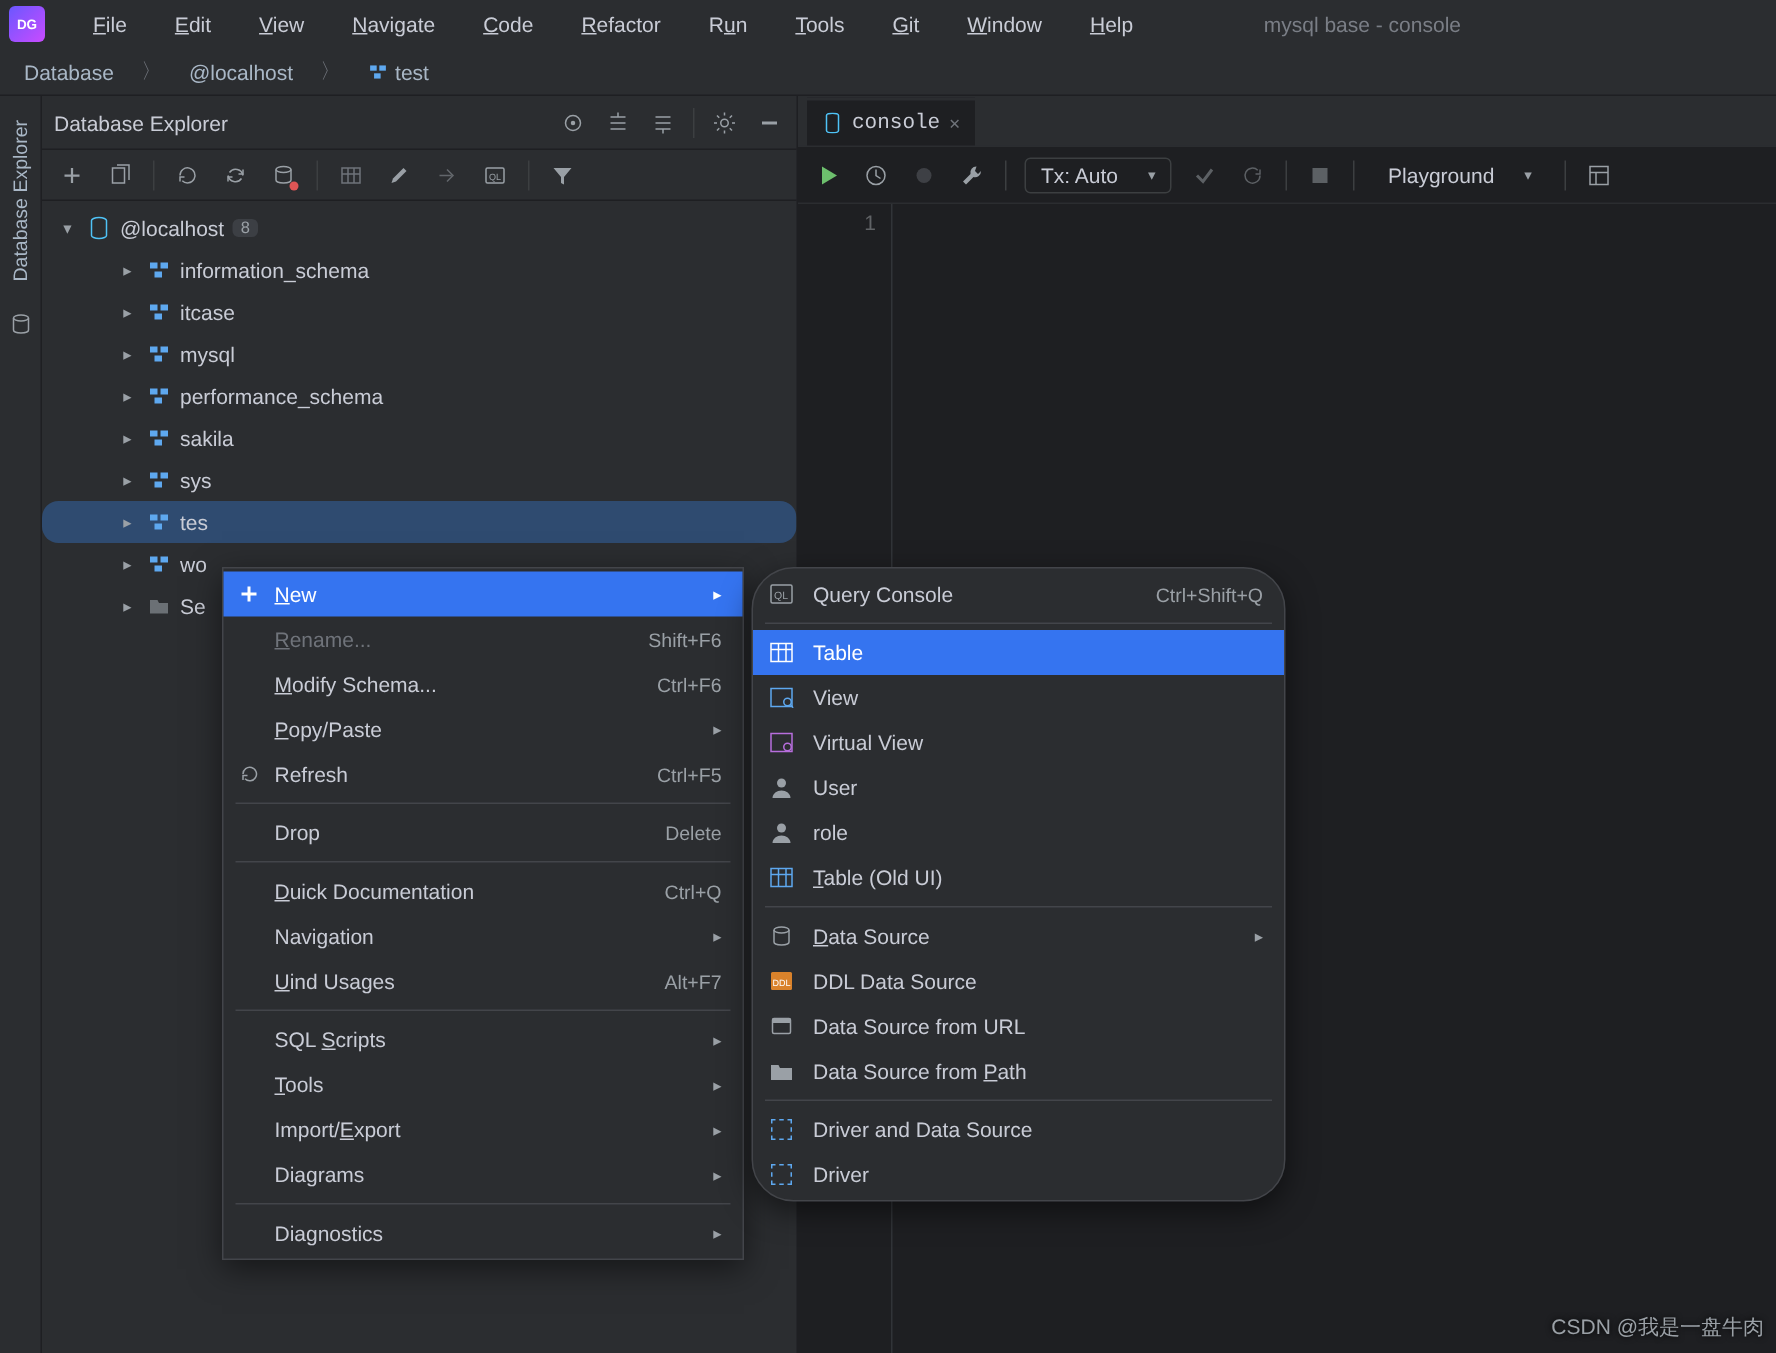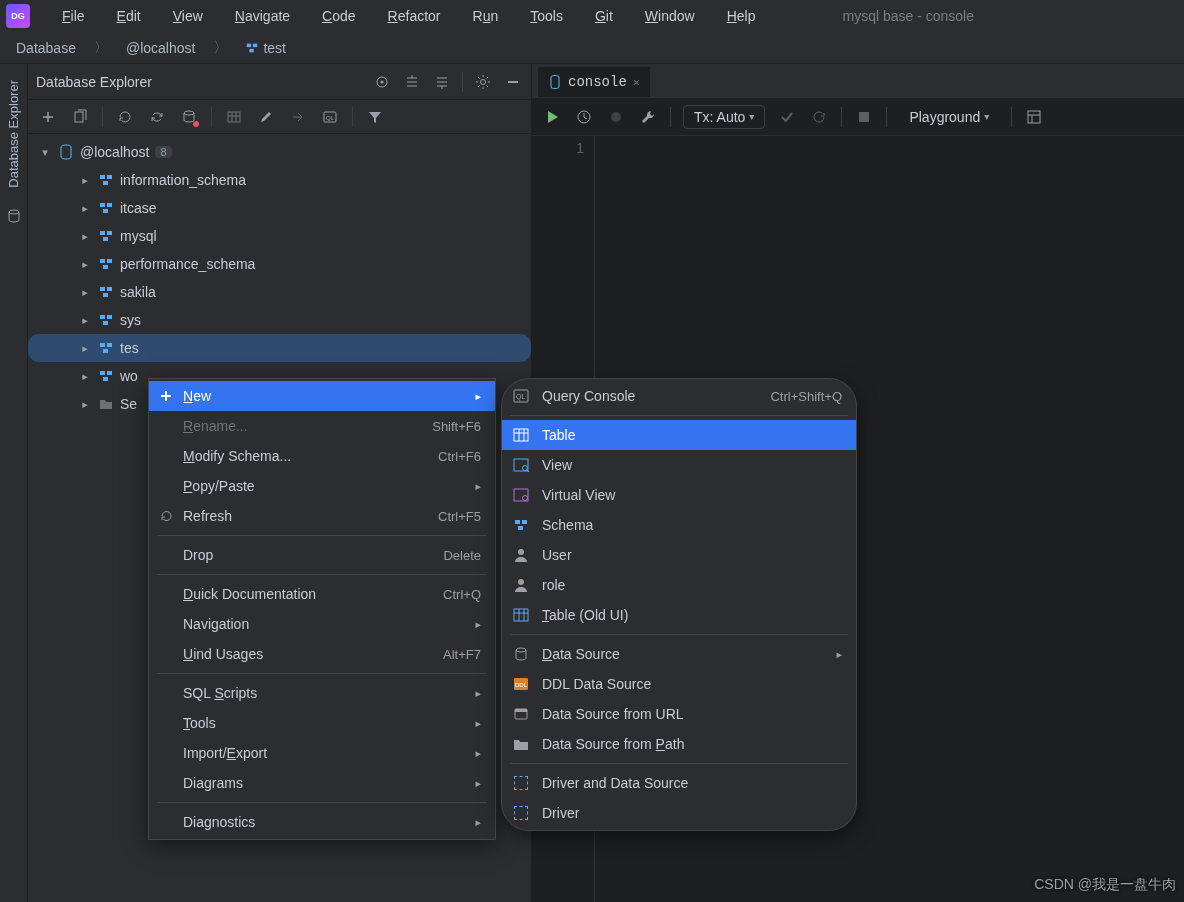--- a/index.html
+++ b/index.html
@@ -112,21 +112,21 @@
     font-family:Liberation Mono, monospace;
   }
   .tab .close { color:#6f737a; font-size:12px;}
   .ed-toolbar {
     height: 38px; display:flex; align-items:center; gap:12px;
     padding:0 10px;
     border-bottom:1px solid #2b2d30;
   }
   .run-btn { color:#6dbf6d; }
   .tx-btn {
-    display:flex; align-items:center; gap:4px;
+    display:flex; align-items:center; gap:20px;
     border:1px solid #3c3f41; padding:3px 10px; border-radius:4px;
     color:#c9ccd6;
   }
   .chev-down { font-size:10px; color:#9aa0a6;}
   .editor-body { flex:1; display:flex; background:#1e1f22;}
   .gutter { width:62px; background:#1e1f22; text-align:right; padding:4px 10px 0 0; color:#606366;}
   .code { flex:1; padding:4px 0; border-left:1px solid #313438;}
   
   .ctx-menu {
     position:absolute;
@@ -624,30 +624,20 @@
       <span class="leading-icon">
         <svg width="16" height="14">
           <rect x="1" y="1" width="14" height="12" fill="none" stroke="#b76edc"></rect>
           <circle cx="12" cy="10" r="2.5" fill="none" stroke="#b76edc"></circle>
         </svg>
       </span>
       <span class="label">Virtual View</span>
     </div>
     <div class="ctx-item">
       <span class="leading-icon">
-        <svg viewBox="0 0 16 16" width="16" height="16">
-          <rect x="2" y="3" width="5" height="4" fill="#5ea8ef"></rect>
-          <rect x="9" y="3" width="5" height="4" fill="#5ea8ef"></rect>
-          <rect x="5" y="9" width="5" height="4" fill="#5ea8ef"></rect>
-        </svg>
-      </span>
-      <span class="label">Schema</span>
-    </div>
-    <div class="ctx-item">
-      <span class="leading-icon">
         <svg width="16" height="16">
           <circle cx="8" cy="5" r="3" fill="#9aa0a6"></circle>
           <path d="M2 15c0-3 3-5 6-5s6 2 6 5" fill="#9aa0a6"></path>
         </svg>
       </span>
       <span class="label">User</span>
     </div>
     <div class="ctx-item">
       <span class="leading-icon">
         <svg width="16" height="16">

